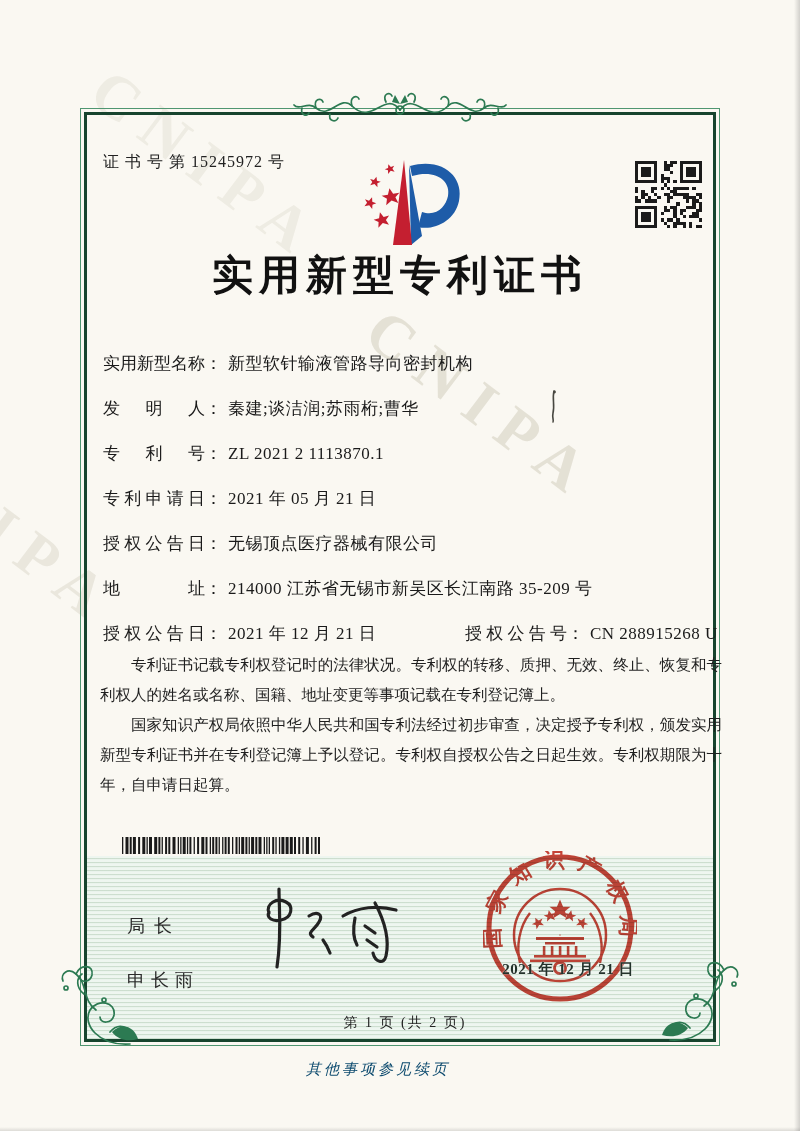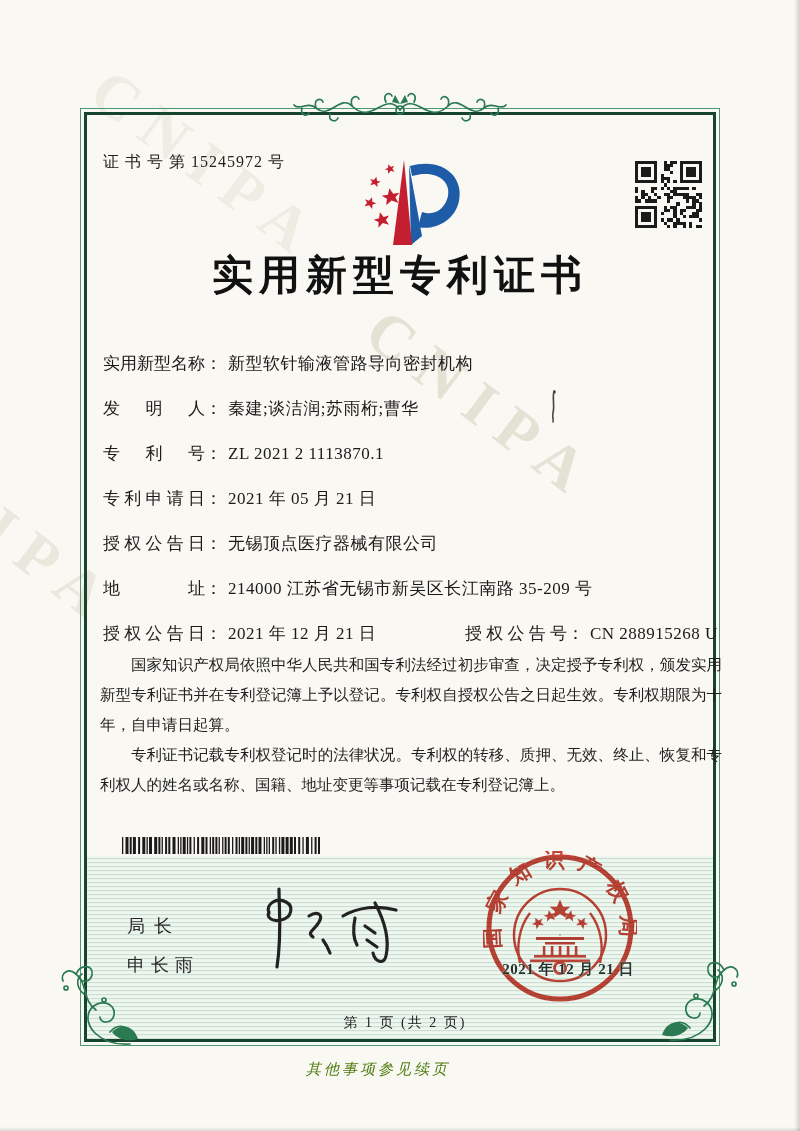--- a/index.html
+++ b/index.html
@@ -43,37 +43,37 @@
 
   
   .paras { position:absolute; left:100px; top:650px; width:622px; font-size:15.5px;
     line-height:30px; text-align:justify; color:#1f1f1f; }
   .paras p { text-indent:2em; }
 
   .barcode-box { position:absolute; left:122px; top:837px; width:200px; height:17px; }
 
   .signoff { position:absolute; left:127px; top:914px; font-size:18px; color:#2a2a2a; }
   .signoff .line1 { letter-spacing:9px; }
-  .signoff .line2 { margin-top:15px; letter-spacing:6px; }
+  .signoff .line2 { margin-top:30px; letter-spacing:6px; }
 
   .sig-svg { position:absolute; left:243px; top:882px; }
 
   .seal-svg { position:absolute; left:483px; top:851px; opacity:0.93; mix-blend-mode:multiply; }
   .seal-ring { fill:none; stroke:#c5372a; stroke-width:5; }
   .seal-text { font-size:21px; font-weight:bold; fill:#c5372a; font-family:"Liberation Serif","DejaVu Serif",serif; }
   .emblem { fill:#c5372a; }
   .emblem .st { fill:none; stroke:#c5372a; }
   .seal-date { position:absolute; left:492px; top:960px; width:152px; text-align:center;
     font-size:15px; font-weight:600; color:#23322b; letter-spacing:0.5px;
     text-shadow:0 0 2px rgba(255,255,255,0.9); z-index:7; }
 
   .page-num { position:absolute; left:84px; right:116px; top:1014px; text-align:center;
     font-size:14px; color:#222; letter-spacing:2px;padding-left:42px; }
   .note { position:absolute; left:80px; right:124px; top:1060px; text-align:center;
-    font-size:15px; font-style:italic; letter-spacing:3px; color:#4d7c0f; }
+    font-size:15px; font-style:italic; letter-spacing:3px; color:#0c4a6e; }
 
   .green-stroke { stroke:#2c7a52; fill:none; stroke-width:1.7; stroke-linecap:round; }
   .green-fill { fill:#2c7a52; }
 
   .scan-edge-r { position:absolute; right:0; top:0; width:6px; height:100%;
     background:linear-gradient(to right, rgba(0,0,0,0), rgba(90,90,90,0.25)); }
   .scan-edge-b { position:absolute; left:0; bottom:0; width:100%; height:4px;
     background:linear-gradient(to bottom, rgba(0,0,0,0), rgba(90,90,90,0.18)); }
 </style>
 </head>
@@ -385,22 +385,22 @@
     </div>
     <div class="f-row" style="top:270px; width:612px;">
       <span class="f-label">授权公告日</span><span class="f-colon">：</span><span class="f-value">2021 年 12 月 21 日</span>
       <span class="f-group2">
         <span class="f-label">授权公告号</span><span class="f-colon">：</span><span class="f-value">CN 288915268 U</span>
       </span>
     </div>
   </div>
 
   <div class="paras">
+    <p>专利证书记载专利权登记时的法律状况。专利权的转移、质押、无效、终止、恢复和专利权人的姓名或名称、国籍、地址变更等事项记载在专利登记簿上。</p>
     <p>国家知识产权局依照中华人民共和国专利法经过初步审查，决定授予专利权，颁发实用新型专利证书并在专利登记簿上予以登记。专利权自授权公告之日起生效。专利权期限为十年，自申请日起算。</p>
-    <p>专利证书记载专利权登记时的法律状况。专利权的转移、质押、无效、终止、恢复和专利权人的姓名或名称、国籍、地址变更等事项记载在专利登记簿上。</p>
   </div>
 
   <svg id="barcode" class="barcode-box" width="200" height="17" viewBox="0 0 200 17">
       <rect x="0.0" y="0" width="1.3" height="17" fill="#1a1a1a"></rect>
       <rect x="3.5" y="0" width="3.0" height="17" fill="#1a1a1a"></rect>
       <rect x="7.7" y="0" width="2.0" height="17" fill="#1a1a1a"></rect>
       <rect x="10.9" y="0" width="3.0" height="17" fill="#1a1a1a"></rect>
       <rect x="16.1" y="0" width="2.0" height="17" fill="#1a1a1a"></rect>
       <rect x="20.3" y="0" width="3.0" height="17" fill="#1a1a1a"></rect>
       <rect x="24.5" y="0" width="1.3" height="17" fill="#1a1a1a"></rect>

